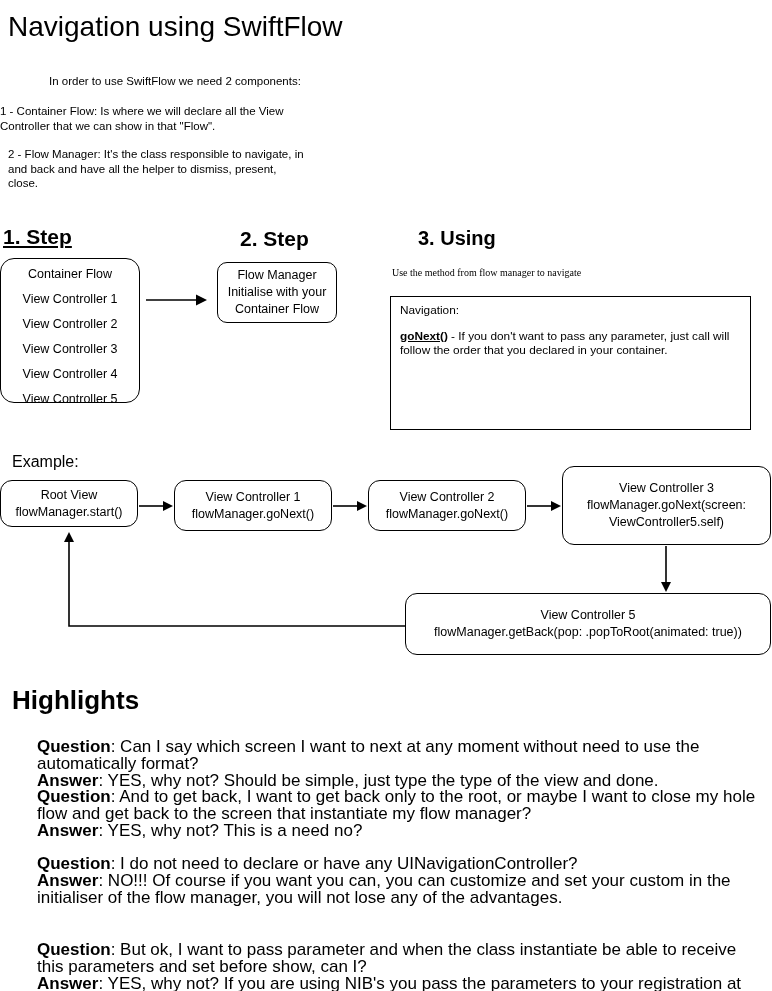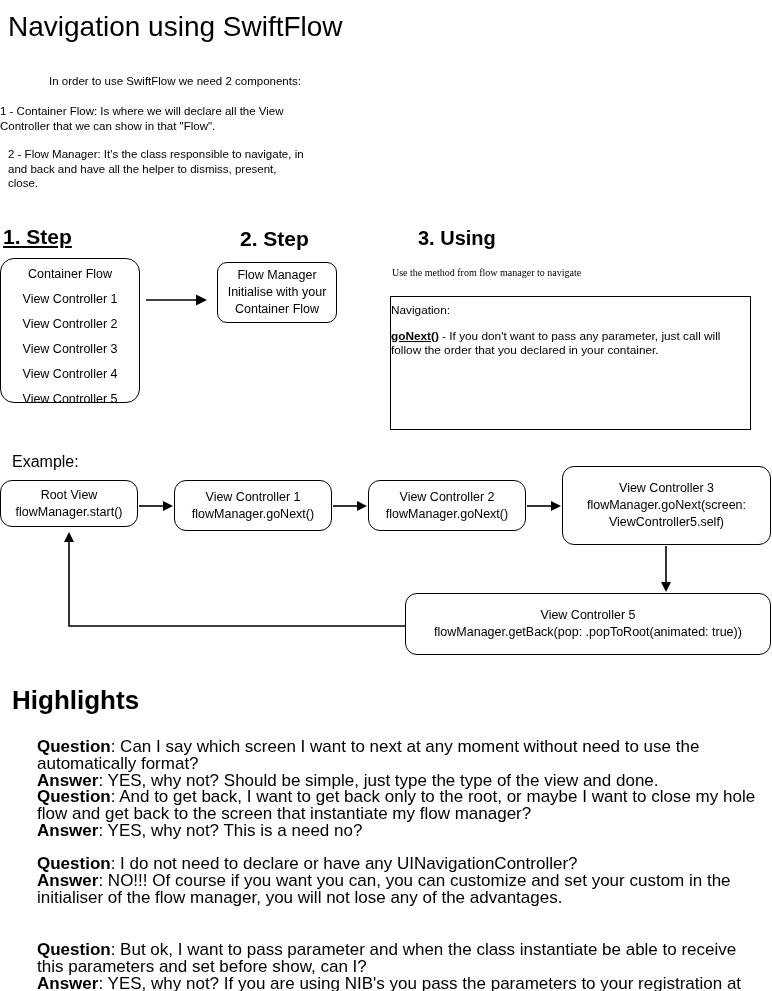--- a/index.html
+++ b/index.html
@@ -105,21 +105,21 @@
   
   #arrow-step1-step2 { left: 146px; top: 288px; }
 
   
   #navigation-box {
     left: 390px; top: 296px;
     width: 361px; height: 134px;
     border: 1.6px solid #000;
     background: #fff;
     box-sizing: border-box;
-    padding: 6px 7px 0 0;
+    padding: 6px 7px 0 9px;
     font-size: 11.8px;
     line-height: 14.5px;
   }
   #navigation-box p { margin: 0 0 11px 0; }
   #navigation-box .mname {
     font-weight: bold;
     text-decoration: underline;
   }
 
   

